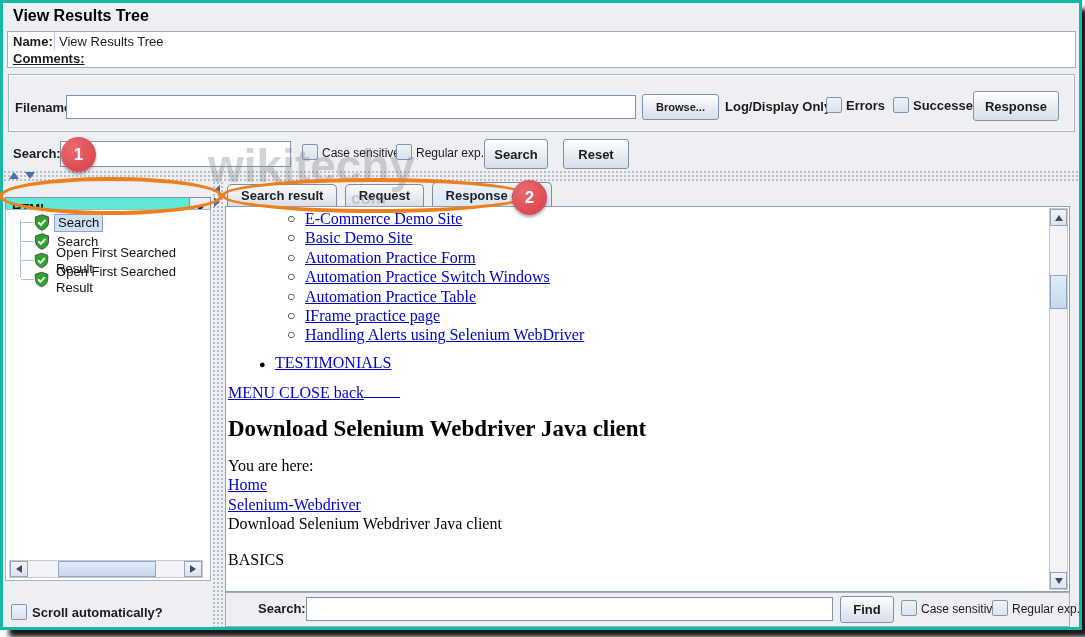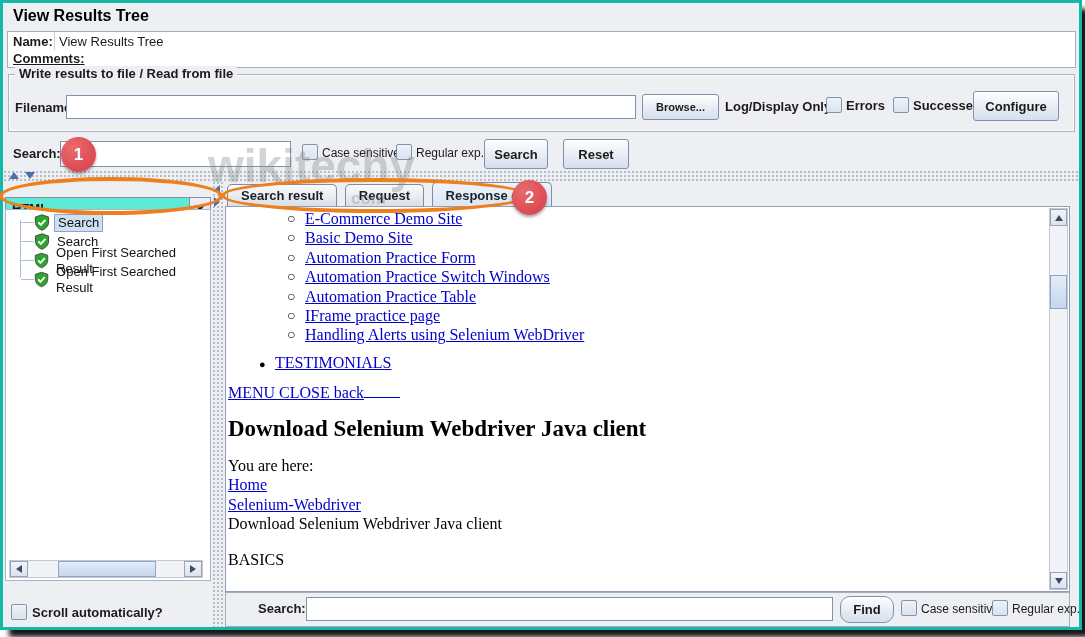--- a/index.html
+++ b/index.html
@@ -84,32 +84,31 @@
     <div class="abs" style="left:46px;top:0px;right:0;height:18px;border-left:1px solid #c2cede;">
       <span class="lbl-sm" style="font-size:13px;position:absolute;left:4px;top:2px;">View Results Tree</span>
     </div>
     <span class="lbl abs" style="left:5px;top:19px;text-decoration:underline;">Comments:</span>
     <div class="abs" style="left:76px;top:18px;right:0;height:16px;">
       <span class="lbl-sm" style="position:absolute;left:4px;top:1px;"></span>
     </div>
   </div>
 
   <div class="abs groupbox" style="left:5px;top:71px;width:1065px;height:56px;">
-    <span class="gtitle lbl">Write results to file / Read from file</span>
     <span class="lbl abs" style="left:6px;top:25px;">Filename</span>
     <div class="input abs" style="left:57px;top:20px;width:568px;height:22px;">
       <span class="lbl-sm" style="position:absolute;left:4px;top:3px;"></span>
     </div>
     <div class="btn small abs" style="left:633px;top:19px;width:75px;height:24px;">Browse...</div>
     <span class="lbl abs" style="left:716px;top:24px;">Log/Display Only:</span>
     <span class="cb abs" style="left:817px;top:22px;"></span>
     <span class="lbl abs" style="left:837px;top:23px;">Errors</span>
     <span class="cb abs" style="left:884px;top:22px;"></span>
     <span class="lbl abs" style="left:904px;top:23px;">Successes</span>
-    <div class="btn abs" style="left:964px;top:16px;width:84px;height:28px;">Configure</div>
+    <div class="btn abs" style="left:964px;top:16px;width:84px;height:28px;">Response</div>
   </div>
 
   <span class="lbl abs" style="left:10px;top:143px;">Search:</span>
   <div class="input abs" style="left:57px;top:138px;width:229px;height:24px;">
     <span class="lbl-sm" style="position:absolute;left:4px;top:4px;"></span>
   </div>
   <span class="cb abs" style="left:299px;top:141px;"></span>
   <span class="lbl-sm abs" style="left:319px;top:143px;">Case sensitive</span>
   <span class="cb abs" style="left:393px;top:141px;"></span>
   <span class="lbl-sm abs" style="left:413px;top:143px;">Regular exp.</span>
@@ -232,21 +231,21 @@
             <span class="sb-arr arr-down"></span>
           </span>
       </div>
     </div>
 
     <div class="abs" style="left:0;top:411px;width:843px;height:33px;background:#edeff3;border:1px solid #a5aebc;">
       <span class="lbl abs" style="left:32px;top:8px;">Search:</span>
       <div class="input abs" style="left:80px;top:4px;width:525px;height:22px;">
         <span class="lbl-sm" style="position:absolute;left:4px;top:3px;"></span>
       </div>
-      <div class="btn abs" style="left:614px;top:3px;width:52px;height:25px;border-radius:10px;">Find</div>
+      <div class="btn abs" style="left:614px;top:3px;width:52px;height:25px;">Find</div>
       <span class="cb abs" style="left:675px;top:7px;"></span>
       <span class="lbl-sm abs" style="left:695px;top:9px;">Case sensitive</span>
       <span class="cb abs" style="left:766px;top:7px;"></span>
       <span class="lbl-sm abs" style="left:786px;top:9px;">Regular exp.</span>
     </div>
   </div>
 
   <div class="watermark" style="left:205px;top:136px;font-size:46px;">wikitechy</div>
   <div class="watermark" style="left:348px;top:186px;font-size:17px;">com</div>
 

